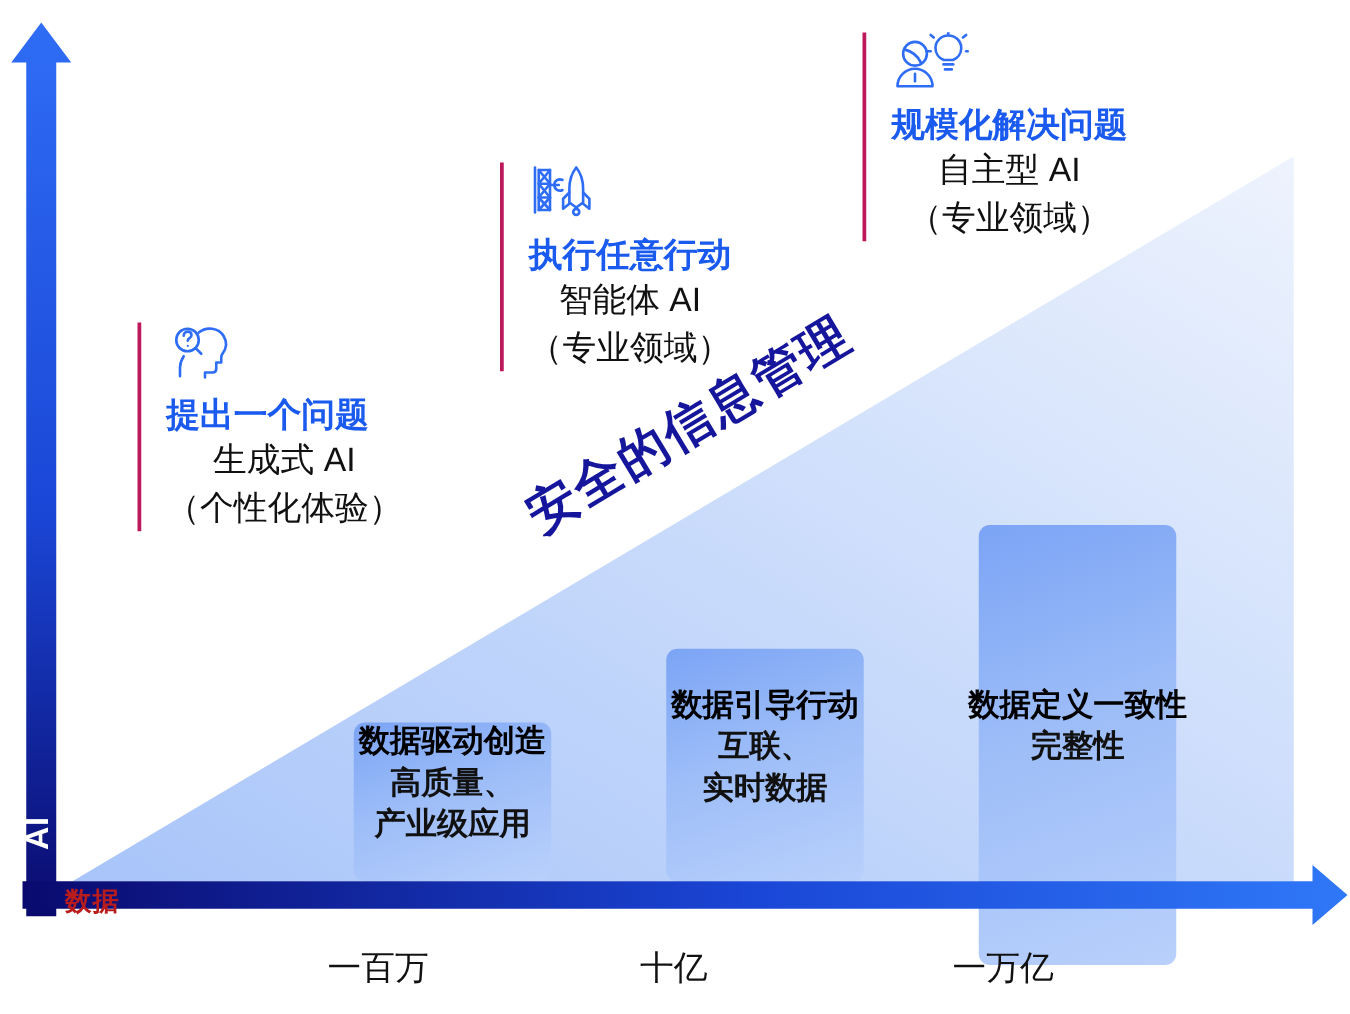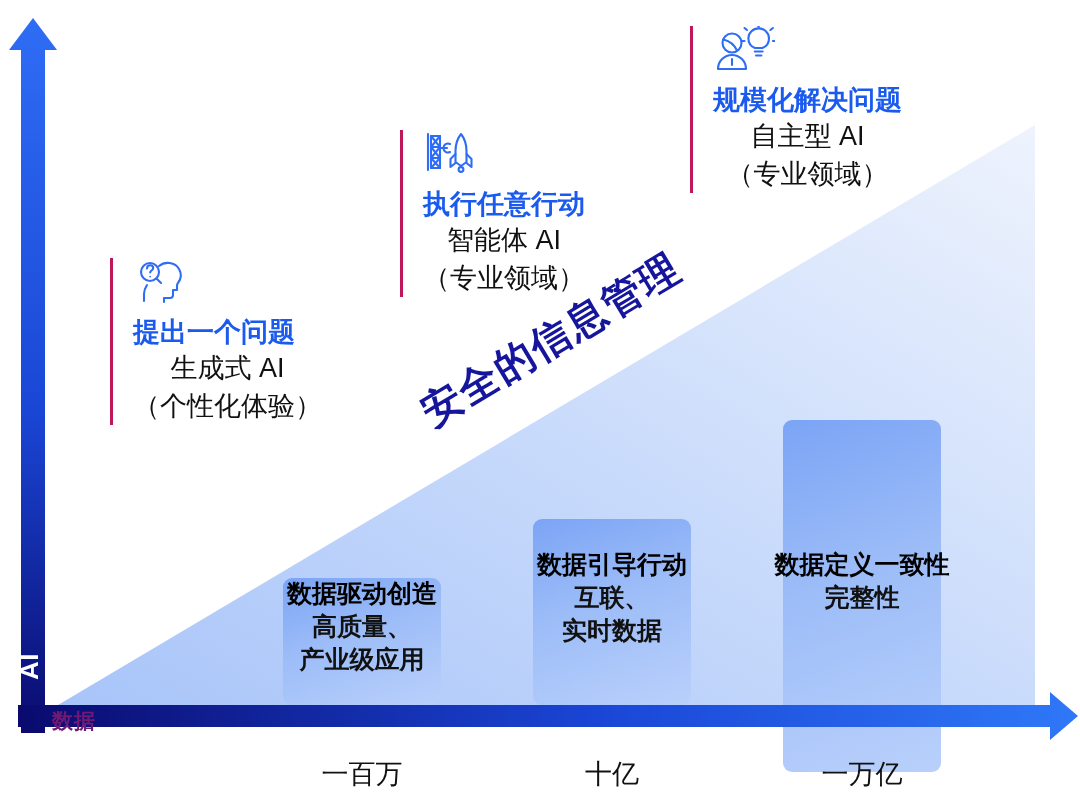--- a/index.html
+++ b/index.html
@@ -43,21 +43,21 @@
     letter-spacing: 0.5px;
     transform: rotate(-90deg);
     transform-origin: 20px 20px;
     white-space: nowrap;
   }
 
   .x-axis-label {
     position: absolute;
     left: 52px;
     top: 707px;
-    color: #701a75;
+    color: #b91c1c;
     font-size: 21px;
     font-weight: 700;
     letter-spacing: 1px;
     white-space: nowrap;
   }
 
   
   .triangle-svg {
     position: absolute;
     left: 0; top: 0;
@@ -141,21 +141,20 @@
   #callout-1 { left: 400px; top: 130px; }
   #callout-2 { left: 690px; top: 26px; }
 
   
   .tick-label {
     position: absolute;
     top: 756px;
     color: #111111;
     font-size: 27px;
     font-weight: 400;
-    text-align: center;
     white-space: nowrap;
     width: 200px;
   }
   #tick-0 { left: 262px; }
   #tick-1 { left: 512px; }
   #tick-2 { left: 762px; }
 </style>
 </head>
 <body>
 

